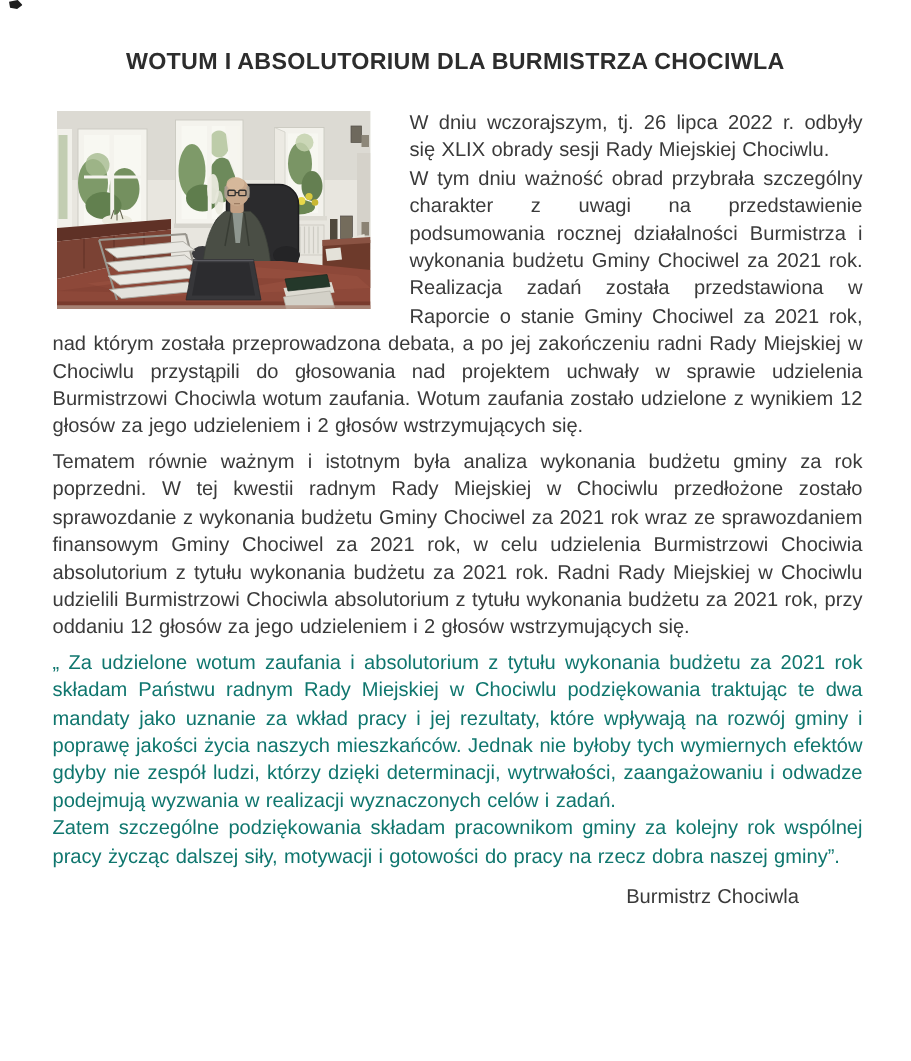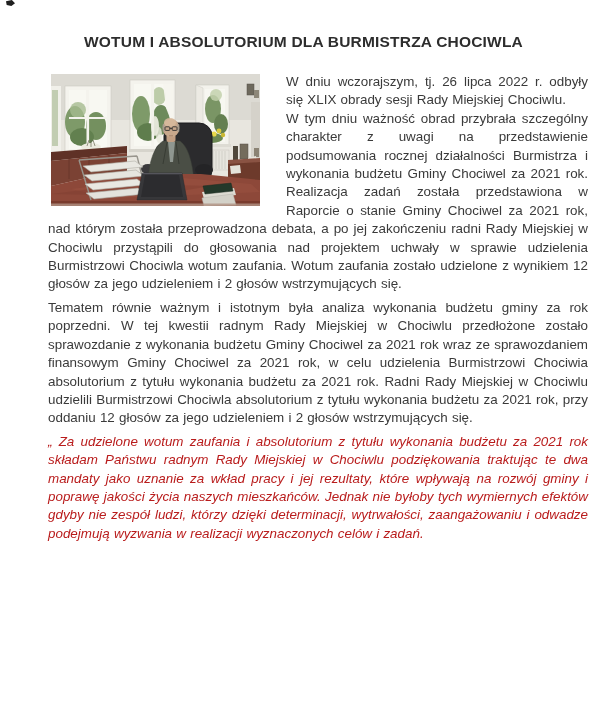--- a/index.html
+++ b/index.html
@@ -9,32 +9,32 @@
   }
   .corner-mark{
     position:absolute;left:6px;top:0px;width:9px;height:6px;background:#1f1f1f;
     clip-path:polygon(0 20%,65% 0,100% 55%,60% 100%,8% 85%);
   }
   .doc-title{
     margin:0;padding-top:33px;text-align:center;
     font-size:15.5px;font-weight:bold;letter-spacing:.2px;color:#2d2d2d;
   }
   .content{
-    width:540px;margin:22px 32px 0 48px;
+    width:540px;margin:22px 32px 0 35px;
     font-size:13.4px;line-height:18.4px;text-align:justify;
     word-spacing:.5px;
   }
   .content p{margin:0;}
   .photo-wrap{
     float:left;width:209px;height:132px;margin:1px 26px 2px 3px;
     line-height:0;
   }
   .photo-wrap svg{display:block;}
   .gap{margin-top:5px !important;}
-  .italic{font-style:italic;color:#b91c1c;}
+  .italic{color:#0f766e;}
   .signature{margin-top:9px;}
   .sig-quote{font-style:italic;text-align:right;padding-right:4px;}
   .sig-name,.sig-role{width:200px;margin:9px 0 0 auto;text-align:center;}
   .smudge{
     position:absolute;left:214px;top:686px;width:17px;height:4px;
     background:#c9c9c9;border-radius:50%;opacity:.6;transform:rotate(-3deg);
   }
 </style>
 </head>
 <body>
@@ -184,20 +184,22 @@
           <rect x="0" y="129.5" width="209" height="2.5" fill="#b29384" opacity=".8"></rect>
         </svg>
       </div>
       <p>W dniu wczorajszym, tj. 26 lipca 2022 r. odbyły się XLIX obrady sesji Rady Miejskiej Chociwlu.</p>
       <p>W tym dniu ważność obrad przybrała szczególny charakter z uwagi na przedstawienie podsumowania rocznej działalności Burmistrza i wykonania budżetu Gminy Chociwel za 2021 rok. Realizacja zadań została przedstawiona w Raporcie o stanie Gminy Chociwel za 2021 rok, nad którym została przeprowadzona debata, a po jej zakończeniu radni Rady Miejskiej w Chociwlu przystąpili do głosowania nad projektem uchwały w sprawie udzielenia Burmistrzowi Chociwla wotum zaufania. Wotum zaufania zostało udzielone z wynikiem 12 głosów za jego udzieleniem i 2 głosów wstrzymujących się.</p>
     </div>
 
     <p class="gap">Tematem równie ważnym i istotnym była analiza wykonania budżetu gminy za rok poprzedni. W tej kwestii radnym Rady Miejskiej w Chociwlu przedłożone zostało sprawozdanie z wykonania budżetu Gminy Chociwel za 2021 rok wraz ze sprawozdaniem finansowym Gminy Chociwel za 2021 rok, w celu udzielenia Burmistrzowi Chociwia absolutorium z tytułu wykonania budżetu za 2021 rok. Radni Rady Miejskiej w Chociwlu udzielili Burmistrzowi Chociwla absolutorium z tytułu wykonania budżetu za 2021 rok, przy oddaniu 12 głosów za jego udzieleniem i 2 głosów wstrzymujących się.</p>
 
     <p class="gap italic">„ Za udzielone wotum zaufania i absolutorium z tytułu wykonania budżetu za 2021 rok składam Państwu radnym Rady Miejskiej w Chociwlu podziękowania traktując te dwa mandaty jako uznanie za wkład pracy i jej rezultaty, które wpływają na rozwój gminy i poprawę jakości życia naszych mieszkańców. Jednak nie byłoby tych wymiernych efektów gdyby nie zespół ludzi, którzy dzięki determinacji, wytrwałości, zaangażowaniu i odwadze podejmują wyzwania w realizacji wyznaczonych celów i zadań.</p>
+    <p class="italic">Zatem szczególne podziękowania składam pracownikom gminy za kolejny rok wspólnej pracy życząc dalszej siły, motywacji i gotowości do pracy na rzecz dobra naszej gminy”.</p>
 
     <div class="signature">
+      <div class="sig-role">Burmistrz Chociwla</div>
     </div>
 
   </div>
 
   <div class="smudge"></div>
 </div>
 
 </body></html>

